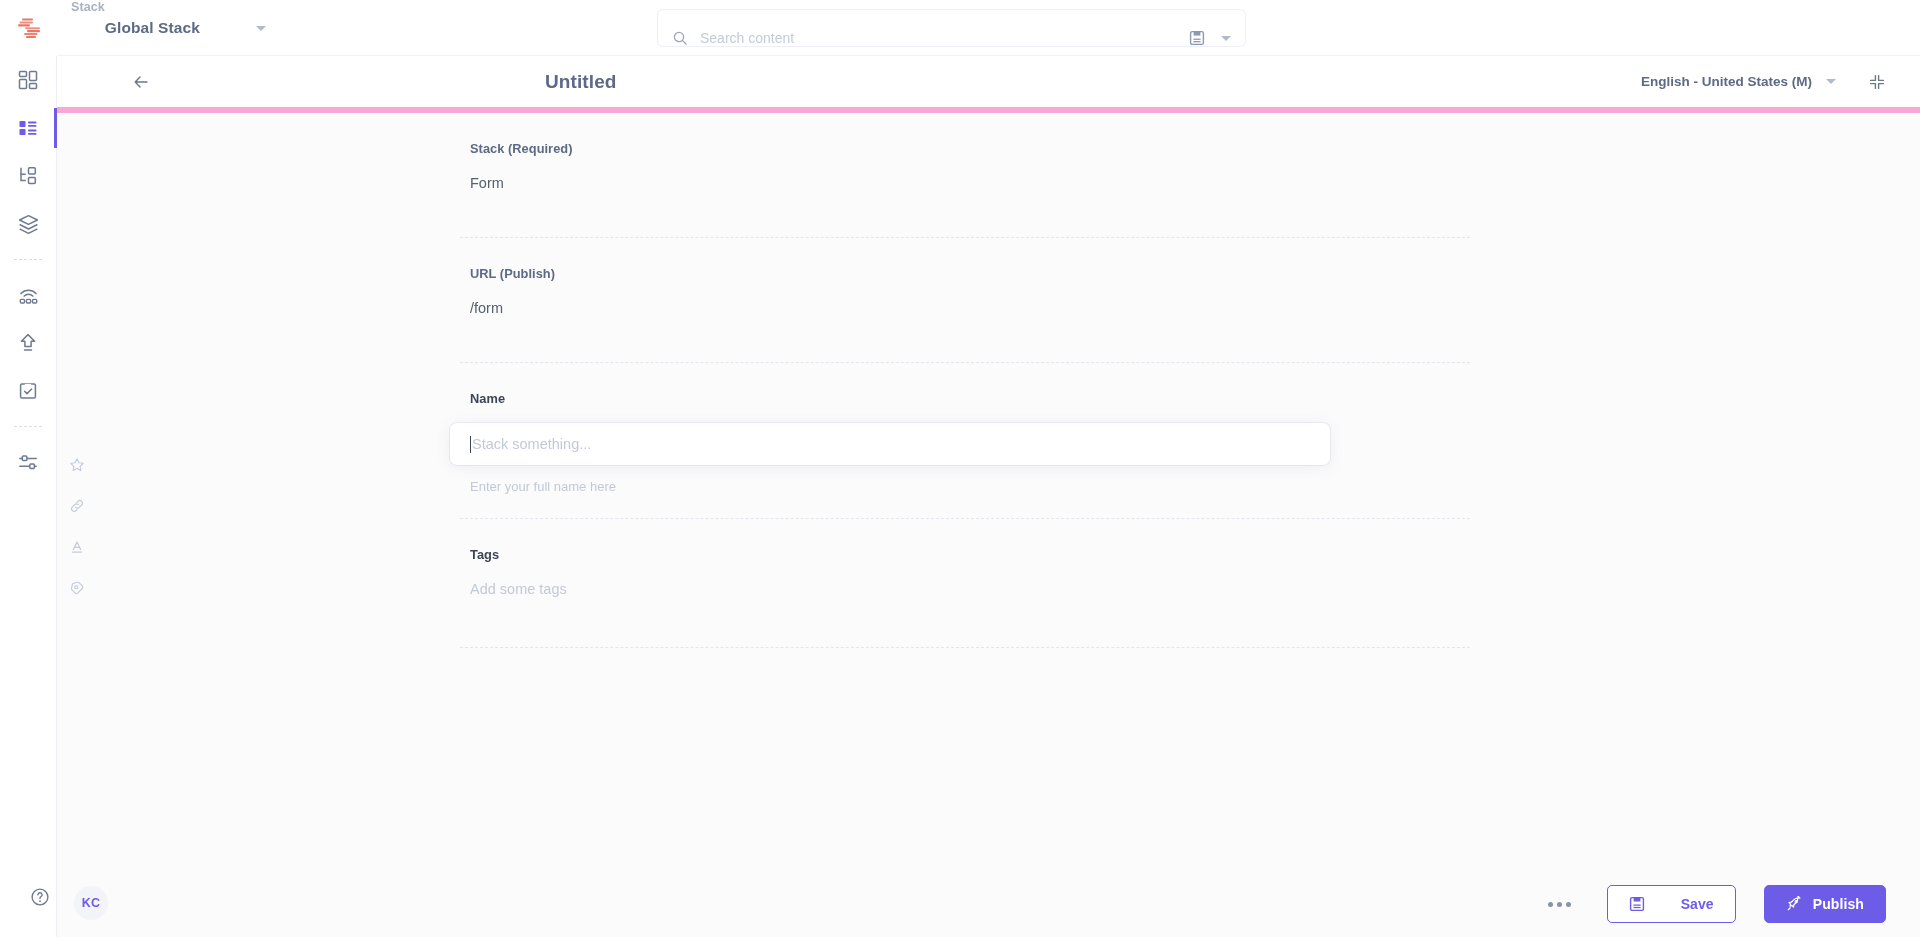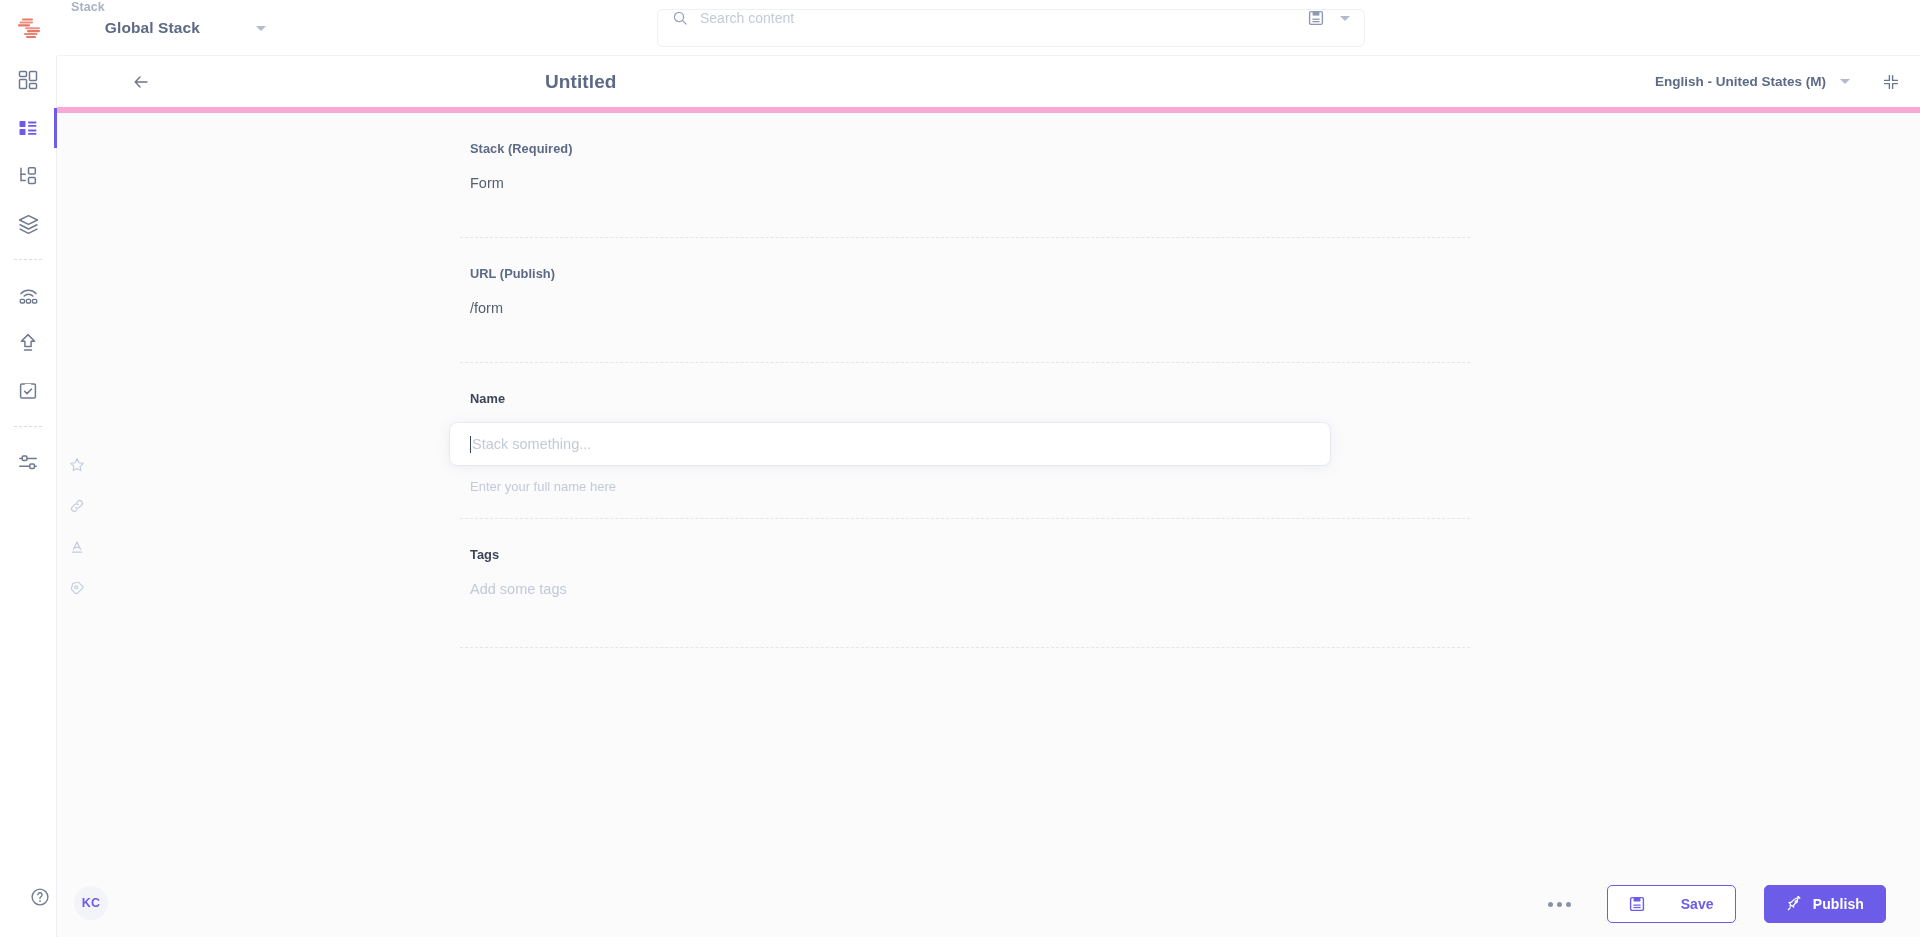--- a/index.html
+++ b/index.html
@@ -40,24 +40,24 @@
   }
   .caret-sm {
     width: 0; height: 0;
     border-left: 5px solid transparent;
     border-right: 5px solid transparent;
     border-top: 5px solid #b2bbcc;
   }
 
   .searchbox {
     position: absolute; left: 657px; top: 9px;
-    width: 708px; height: 38px;
+    width: 589px; height: 38px;
     border: 1px solid #eef0f6; border-radius: 6px;
     background: #fff;
-    display: flex; align-items: flex-start; gap: 12px;
+    display: flex; align-items: flex-end; gap: 12px;
     padding: 0 14px;
   }
   .searchbox .mag { flex: 0 0 auto; }
   .search-input {
     border: 0; outline: 0; flex: 1 1 auto;
     font-family: "Liberation Sans", sans-serif;
     font-size: 14px; color: #6a7governed;
     color: #6c7890;
     background: transparent;
   }
@@ -134,21 +134,21 @@
     cursor: pointer;
   }
   .entry-title {
     position: absolute; left: 488px; top: 50%;
     transform: translateY(-50%);
     font-size: 19px; font-weight: 700; color: #5c6a85;
     letter-spacing: .1px;
   }
   .header-right {
     margin-left: auto; display: flex; align-items: center;
-    gap: 28px; padding-right: 16px;
+    gap: 28px; padding-right: 30px;
   }
   .locale-picker {
     display: flex; align-items: center; gap: 14px; cursor: pointer;
   }
   .locale-text {
     font-size: 13.5px; color: #5d6a85; font-weight: 600;
   }
   .hdr-icon-btn {
     width: 26px; height: 26px;
     display: flex; align-items: center; justify-content: center;

